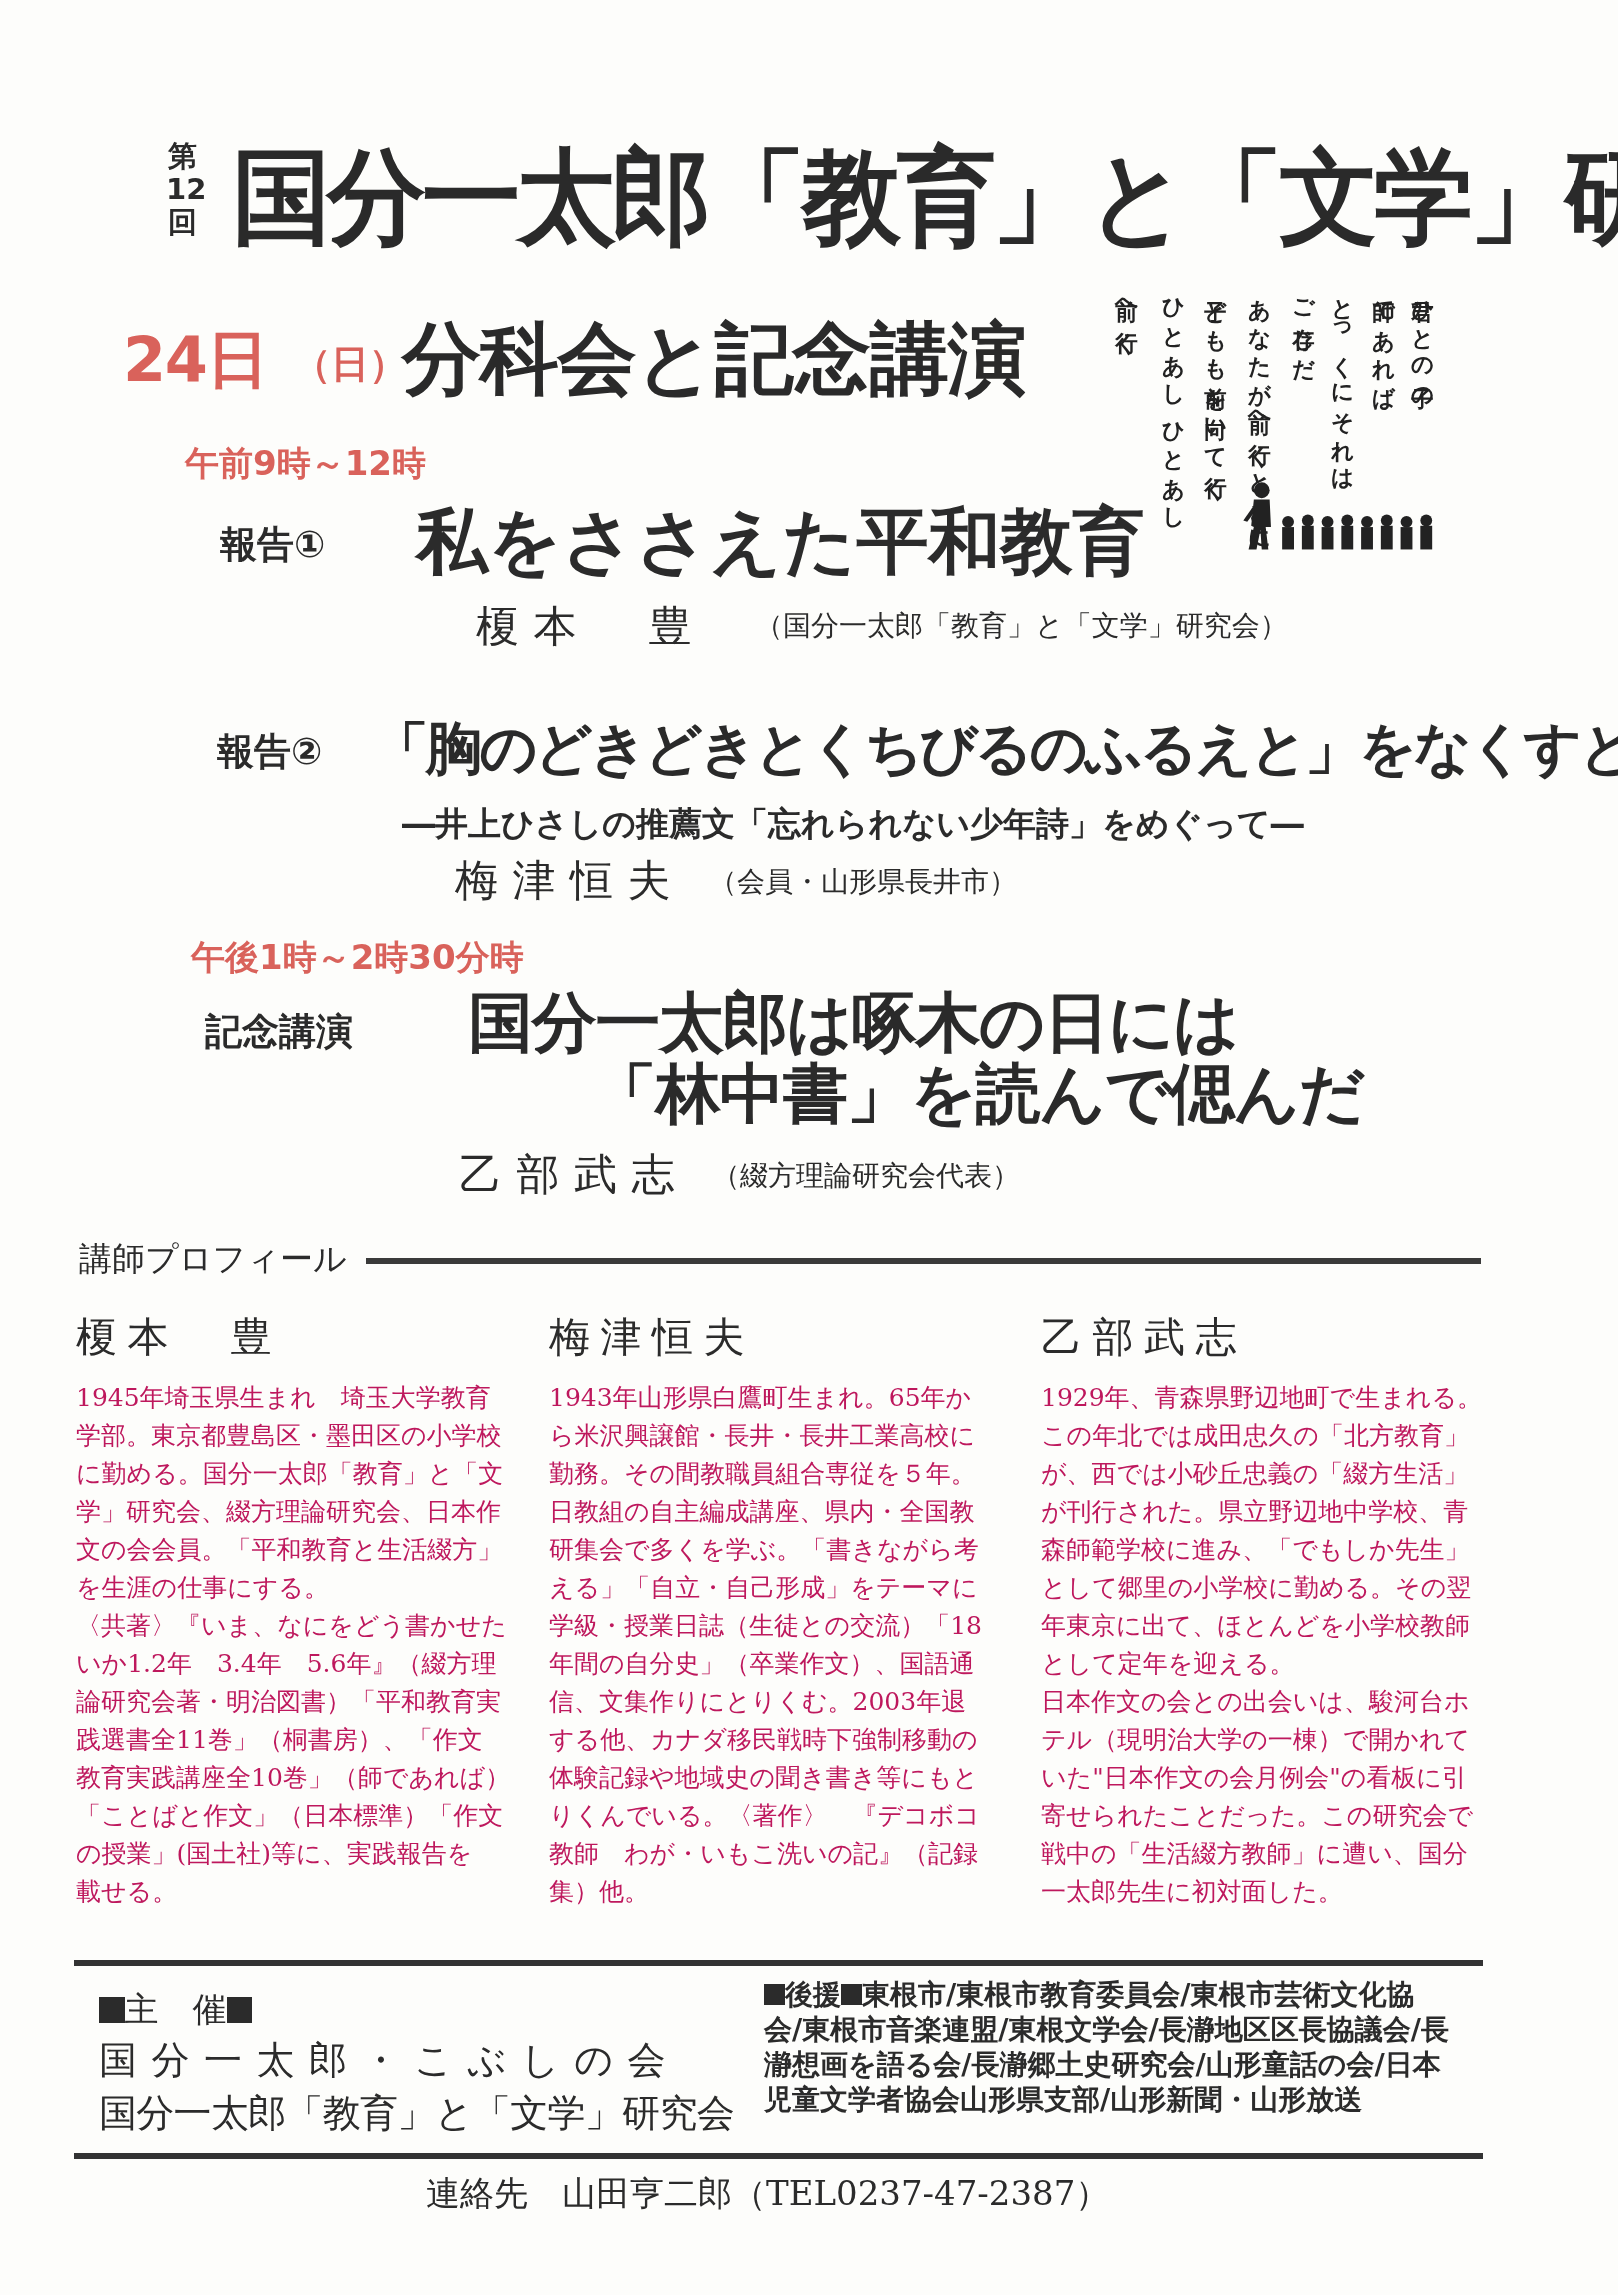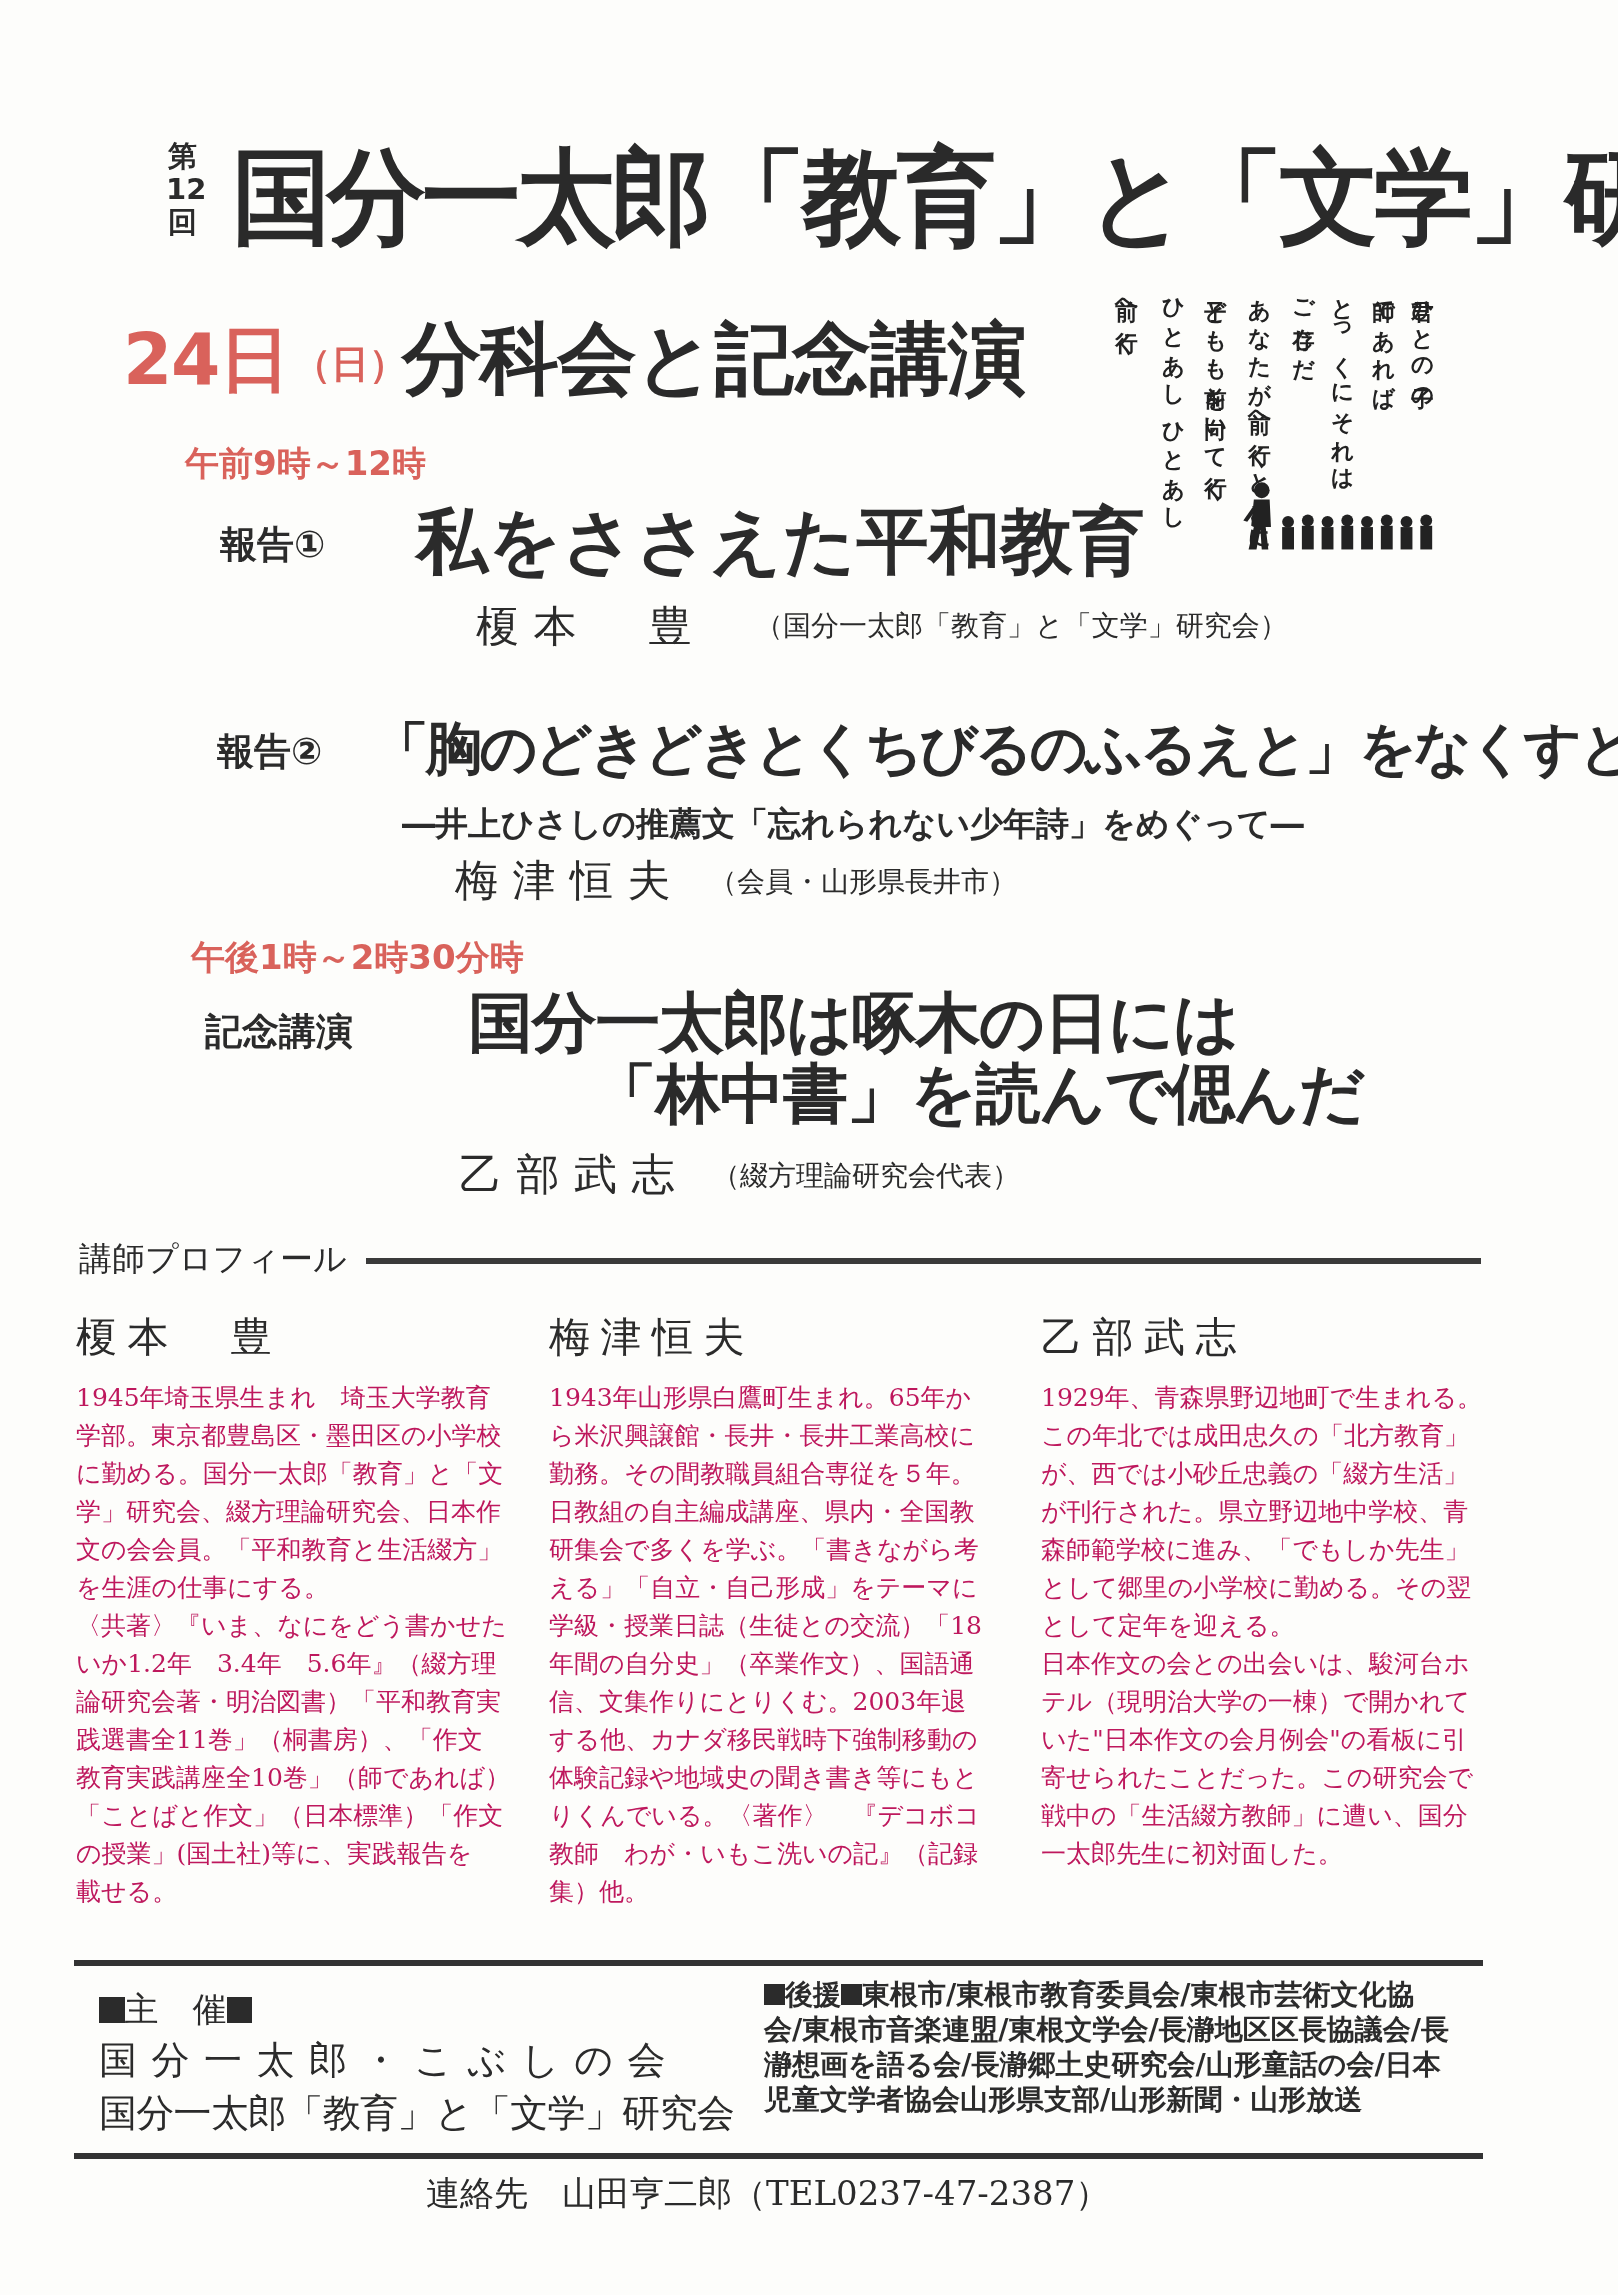--- a/index.html
+++ b/index.html
@@ -8,21 +8,21 @@
     color: #2b2b2b; font-family: "DejaVu Sans", "Liberation Sans", sans-serif;
   }
   .abs { position: absolute; white-space: nowrap; }
   .heavy { font-family: "DejaVu Sans", sans-serif; font-weight: bold; color: #2a2a2a; }
   .serif { font-family: "DejaVu Serif", "Liberation Serif", serif; color: #2b2b2b; }
   .red { color: #d9625b; }
 
   
   #edition { left: 166px; top: 140px; width: 33px; font-size: 29px; line-height: 33px; text-align: center; white-space: normal; font-weight: bold; }
   #main-title { left: 232px; top: 142px; font-size: 99px; line-height: 105px; letter-spacing: -4px; transform: scaleY(1.05); transform-origin: left top; }
-  #date-big { left: 123px; top: 320px; font-size: 71px; line-height: 79px; font-weight: bold; letter-spacing: -1.3px; }
+  #date-big { left: 123px; top: 320px; font-size: 62px; line-height: 79px; font-weight: bold; letter-spacing: -1.3px; }
   #date-dow { left: 293px; top: 341px; font-size: 38px; line-height: 46px; font-weight: bold; }
   #subtitle { left: 402px; top: 315px; font-size: 79px; line-height: 89px; letter-spacing: -1.3px; }
 
   
   #poem { left: 1081px; top: 283px; width: 369px; height: 277px; }
   .poem-col { position: absolute; top: 0; writing-mode: vertical-rl; font-family: "DejaVu Serif", serif; font-weight: bold; font-size: 22.4px; line-height: 25px; letter-spacing: 2.6px; color: #222; }
   #walker { position: absolute; left: 161px; top: 198px; width: 204px; height: 79px; }
 
   
   .time { font-size: 34px; line-height: 40px; font-weight: bold; margin-left: 8px; }
@@ -176,20 +176,21 @@
 
 <div id="pcol-3" class="pcol">
   <div class="pname">乙部武志</div>
   <div class="pbody">
     <p>1929年、青森県野辺地町で生まれる。</p>
     <p>この年北では成田忠久の「北方教育」</p>
     <p>が、西では小砂丘忠義の「綴方生活」</p>
     <p>が刊行された。県立野辺地中学校、青</p>
     <p>森師範学校に進み、「でもしか先生」</p>
     <p>として郷里の小学校に勤める。その翌</p>
+    <p>年東京に出て、ほとんどを小学校教師</p>
     <p>として定年を迎える。</p>
     <p>日本作文の会との出会いは、駿河台ホ</p>
     <p>テル（現明治大学の一棟）で開かれて</p>
     <p>いた"日本作文の会月例会"の看板に引</p>
     <p>寄せられたことだった。この研究会で</p>
     <p>戦中の「生活綴方教師」に遭い、国分</p>
     <p>一太郎先生に初対面した。</p>
   </div>
 </div>
 

